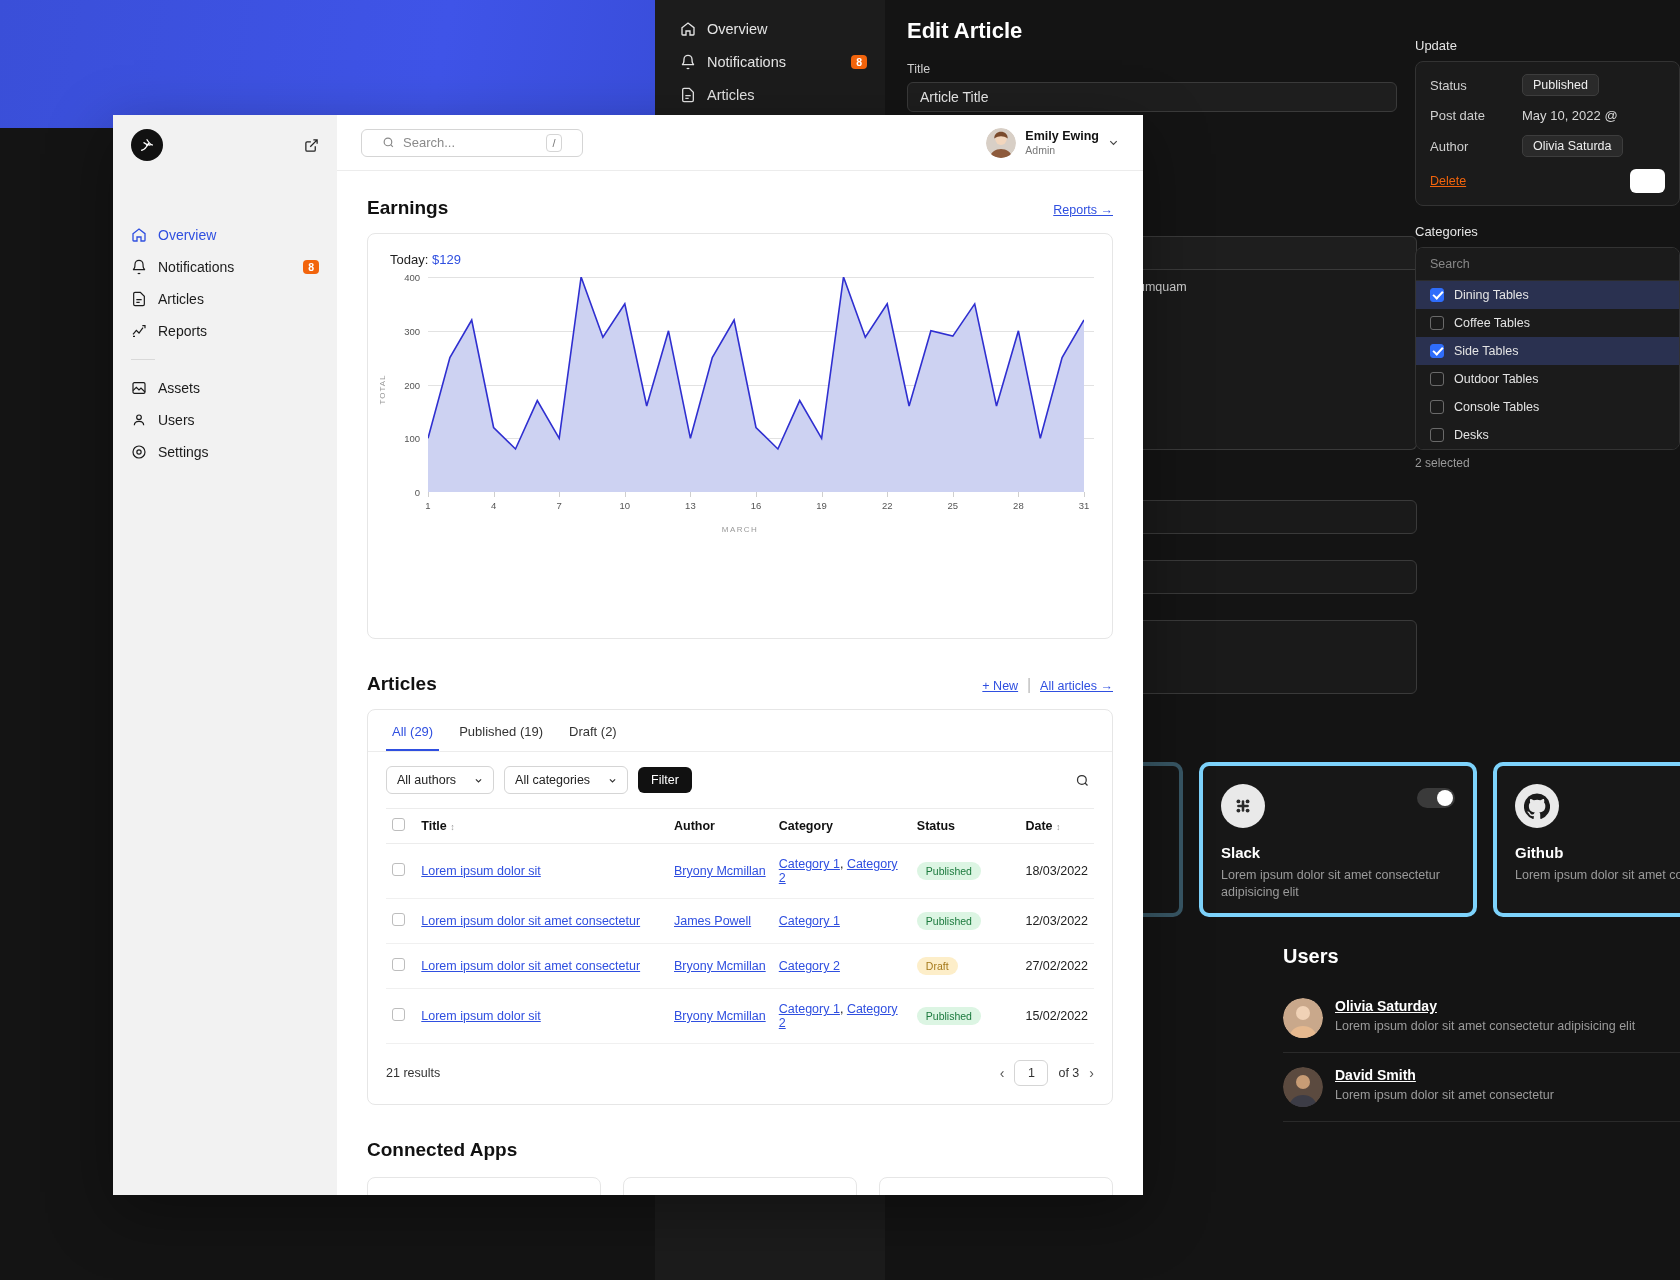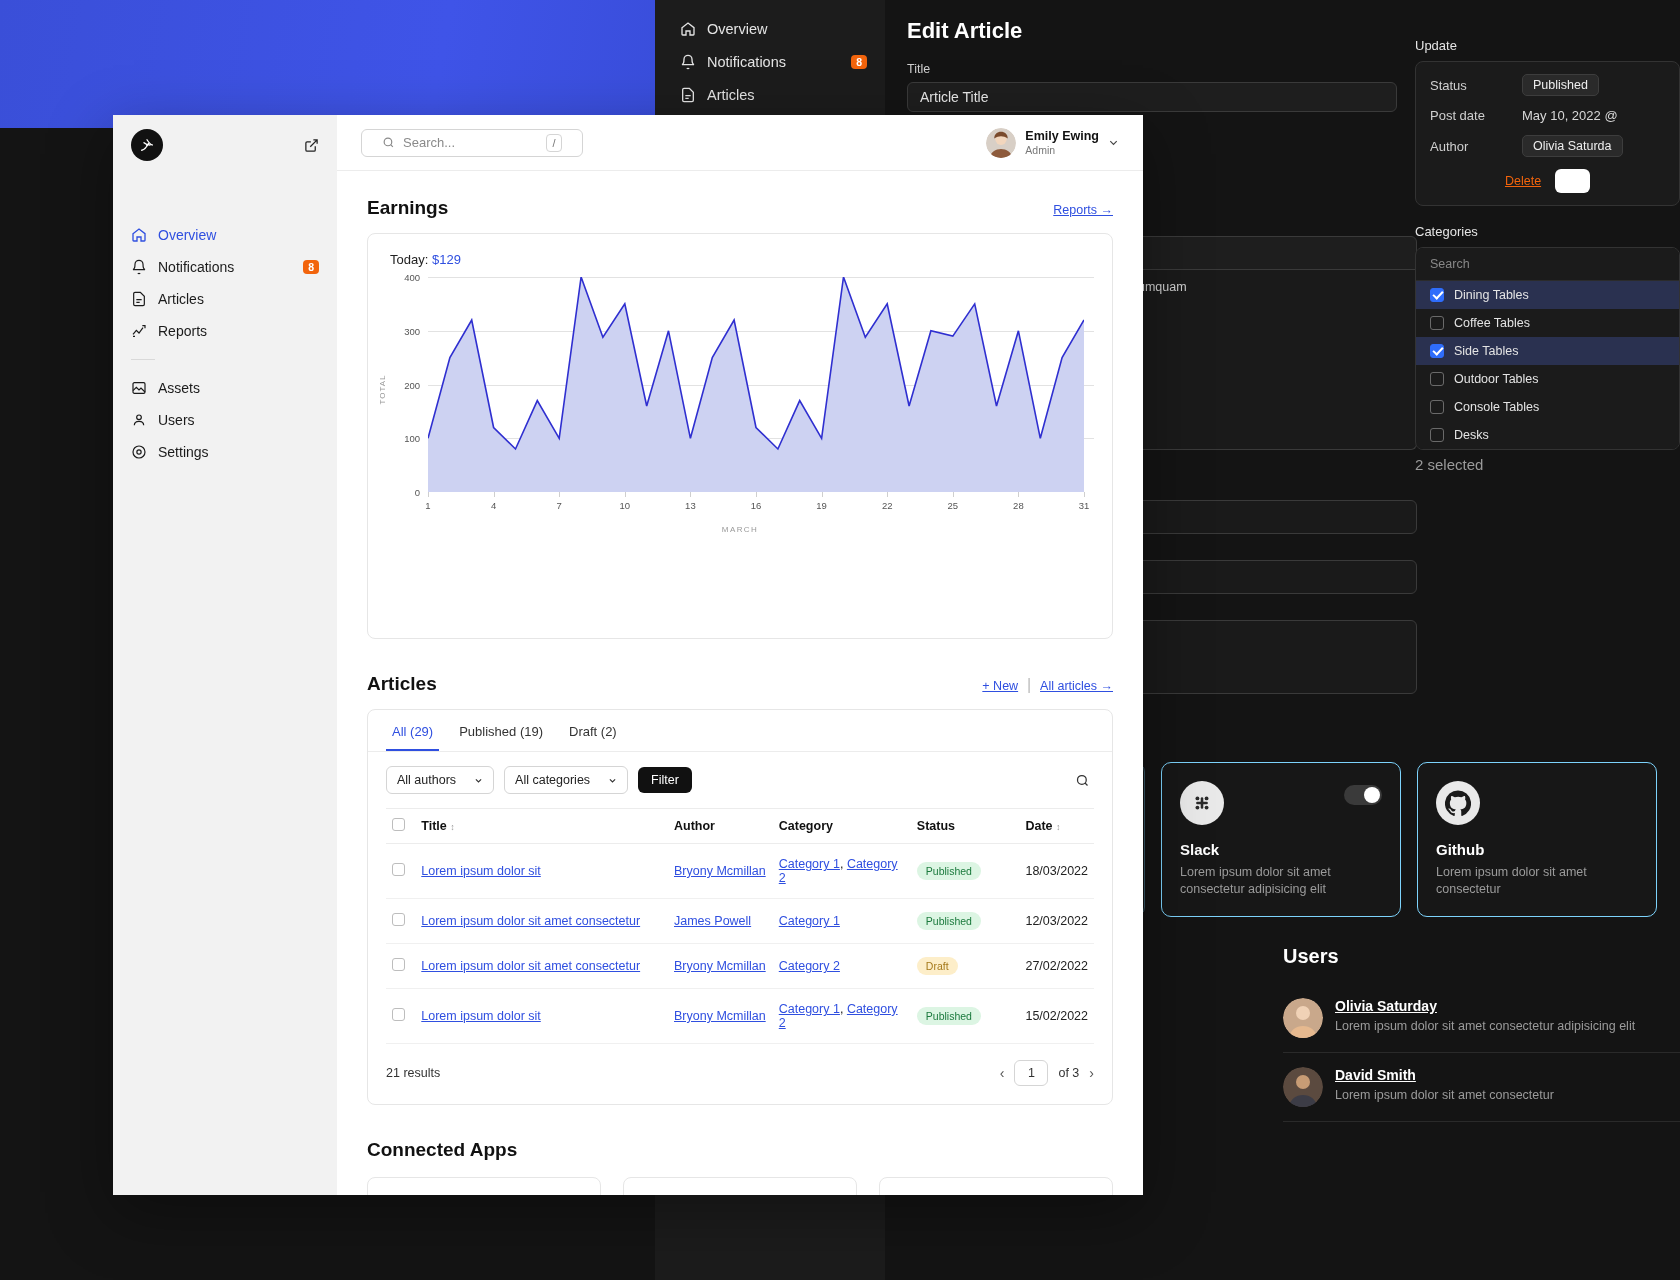--- a/index.html
+++ b/index.html
@@ -49,36 +49,36 @@
   .dtoolbar { background:#1e1e1e; border:1px solid #3a3a3a; border-radius:6px 6px 0 0; height:34px;
     display:flex; align-items:center; gap:14px; padding: 0 12px; color:#bbb; font-size: 13px;}
 
   
   .dark-rail { position: absolute; left: 1415px; top: 38px; width: 265px; }
   .rail-h { color:#e5e5e5; font-size:13px; margin-bottom: 8px; }
   .rail-card { border:1px solid #333; border-radius:8px; background:#1b1b1b; padding: 12px 14px; }
   .rail-row { display:flex; align-items:center; margin-bottom: 12px; font-size:13px; color:#d8d8d8; }
   .rail-row .k { width: 92px; color:#cfcfcf; }
   .rail-pill { background:#2a2a2a; border:1px solid #3d3d3d; border-radius:5px; padding: 3px 10px; color:#eee; font-size:12.5px;}
-  .rail-foot { display:flex; align-items:center; justify-content:center; gap:14px; }
+  .rail-foot { display:flex; align-items:center; justify-content:space-between; gap:14px; }
   .rail-del { color:#f2640c; text-decoration: underline; font-size:12.5px; }
   .rail-update-btn { background:#fff; color:#111; border-radius:6px; padding: 5px 14px; font-size: 12.5px; font-weight:600;}
 
   .cat-box { border:1px solid #333; border-radius:8px; overflow:hidden; margin-top: 6px;}
   .cat-search { padding: 9px 14px; color:#888; font-size:12.5px; background:#1b1b1b; border-bottom:1px solid #2b2b2b;}
   .cat-item { display:flex; align-items:center; gap:10px; padding: 7px 14px; font-size:12.5px; color:#e4e4e4; background:#1b1b1b; }
   .cat-item.sel { background:#2a3150; }
   .cbx { width:14px; height:14px; border:1.6px solid #6a6a6a; border-radius:3px; }
   .cbx.on { background:#2f6dfb; border-color:#2f6dfb; position:relative; }
   .cbx.on:after { content:""; position:absolute; left:4px; top:0px; width:4px; height:8px; border:solid #fff; border-width:0 2px 2px 0; transform: rotate(43deg); }
-  .cat-foot { color:#9a9a9a; font-size:15px; margin-top:6px; }
+  .cat-foot { color:#9a9a9a; font-size:12px; margin-top:6px; }
 
   
   .dcards { position:absolute; left: 905px; top: 762px; display:flex; gap: 16px; }
-  .dcard { width: 240px; height: 155px; border:1px solid #7dd3fc; border-radius: 10px; background:#171717; padding: 18px; position:relative;}
+  .dcard { width: 278px; height: 155px; border:4px solid #7dd3fc; border-radius: 10px; background:#171717; padding: 18px; position:relative;}
   .dcard .circ { width: 44px; height:44px; border-radius:50%; background:#e9e9e9; display:flex; align-items:center; justify-content:center;}
   .dcard .nm { color:#fff; font-weight:700; font-size:15px; margin-top:16px;}
   .dcard .ds { color:#9b9b9b; font-size:12.5px; margin-top:6px; line-height:1.35;}
   .dtoggle { position:absolute; right:18px; top:22px; width:38px; height:20px; border-radius:10px; background:#3a3a3a;}
   .dtoggle .kn { position:absolute; right:2px; top:2px; width:16px; height:16px; border-radius:50%; background:#fff;}
 
   .dusers { position: absolute; left: 1283px; top: 945px; width: 400px; }
   .dusers h3 { color:#fff; font-size:20px; font-weight:700; margin-bottom: 16px;}
   .duser { display:flex; gap:12px; padding: 14px 0; border-bottom:1px solid #2a2a2a;}
   .duser .av { width:40px; height:40px; border-radius:50%; flex:none; overflow:hidden;}

